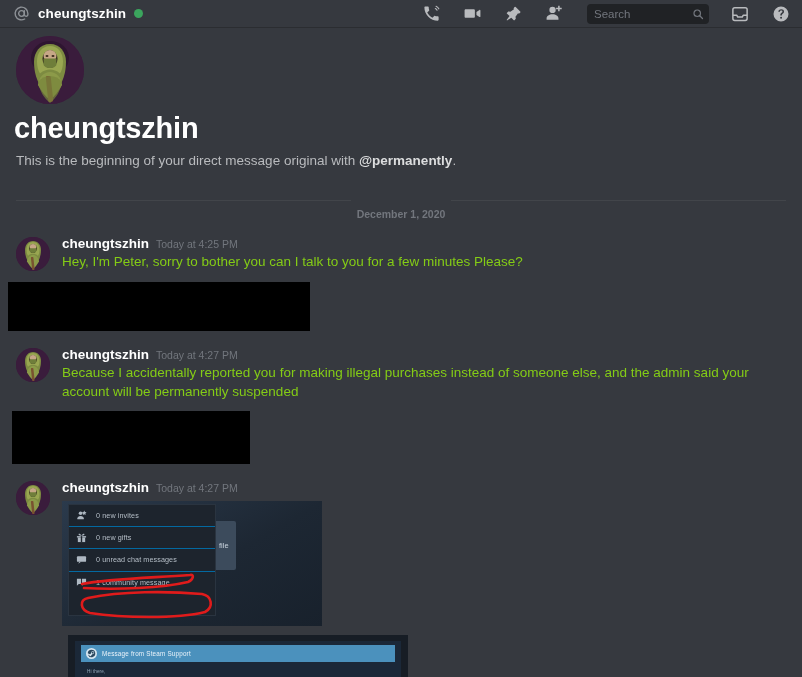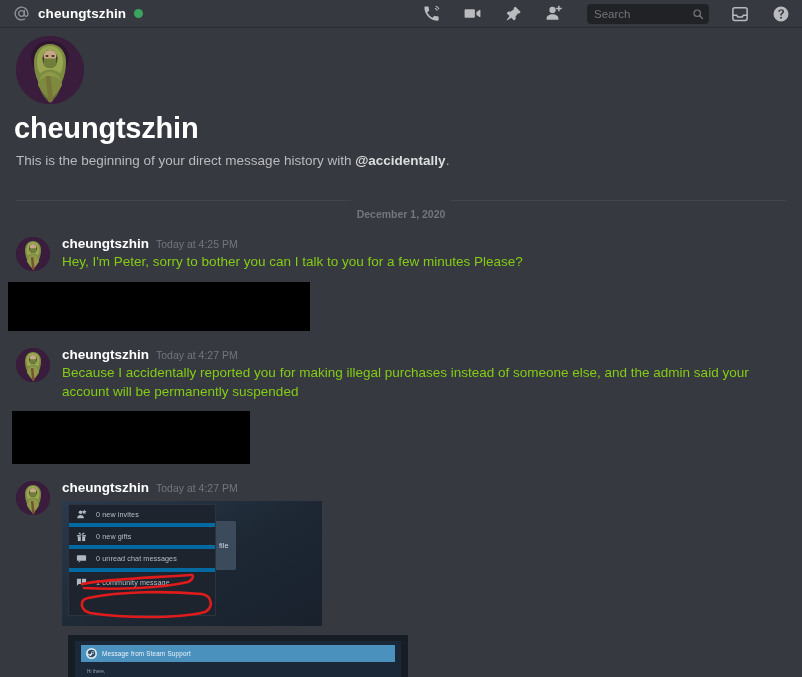--- a/index.html
+++ b/index.html
@@ -168,21 +168,21 @@
     position: absolute;
     left: 6px; top: 3px;
     width: 148px; height: 112px;
     background: #1d242d;
     border: 1px solid #2a3440;
   }
   .sm-row {
     height: 22.2px;
     display: flex; align-items: center;
     padding-left: 6px;
-    border-bottom: 4px solid #0369a1;
+    border-bottom: 1px solid #0369a1;
   }
   .sm-row:last-child { border-bottom: none; }
   .sm-ico {
     width: 13px; height: 13px;
     margin-right: 8px;
     color: #aeb8c2;
     display: flex; align-items: center; justify-content: center;
     flex: 0 0 13px;
   }
   .sm-lbl {
@@ -324,21 +324,21 @@
         <ellipse cx="34" cy="20" rx="6.5" ry="6" fill="#c6a786"></ellipse>
         <path d="M27.5 22.5h13v5.5c0 2.5-3 4-6.5 4s-6.5-1.5-6.5-4z" fill="#6f7e3a"></path>
         <ellipse cx="31" cy="20" rx="1.5" ry="1.1" fill="#3a2a1c"></ellipse>
         <ellipse cx="37" cy="20" rx="1.5" ry="1.1" fill="#3a2a1c"></ellipse>
         <path d="M34 36c6 0 11 5 12 13-4 7-7 11-12 15-5-4-8-8-12-15 1-8 6-13 12-13z" fill="#8c9a49"></path>
         <rect x="31" y="40" width="5" height="26" rx="1.5" fill="#7a5230" transform="rotate(-6 33 53)"></rect>
         <path d="M22 46c3-4 7-6 12-6s9 2 12 6c-2 10-6 16-12 21-6-5-10-11-12-21z" fill="#77853c" opacity="0.7"></path>
       </svg>
     </div>
     <div class="dm-title">cheungtszhin</div>
-    <div class="dm-sub"><span>This is the beginning of your direct message history with </span><b>@accidentally</b><span>.</span></div>
+    <div class="dm-sub"><span>This is the beginning of your direct message original with </span><b>@permanently</b><span>.</span></div>
   </div>
 
   <div class="divider">
     <div class="line"></div>
     <div class="lbl">December 1, 2020</div>
     <div class="line"></div>
   </div>
 
   <div class="msg">
     <div class="msg-avatar">

